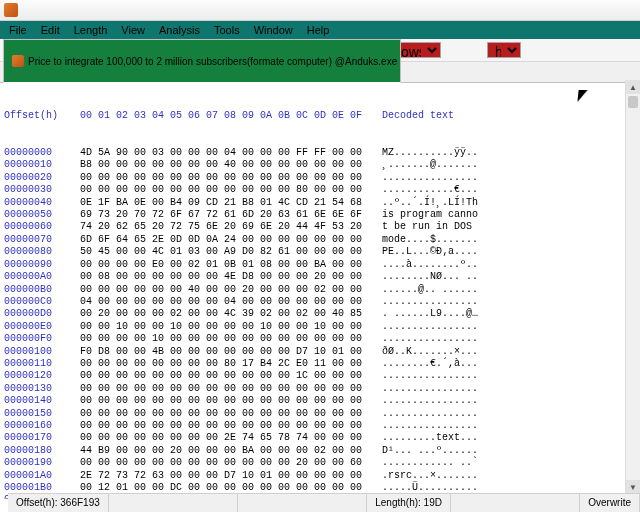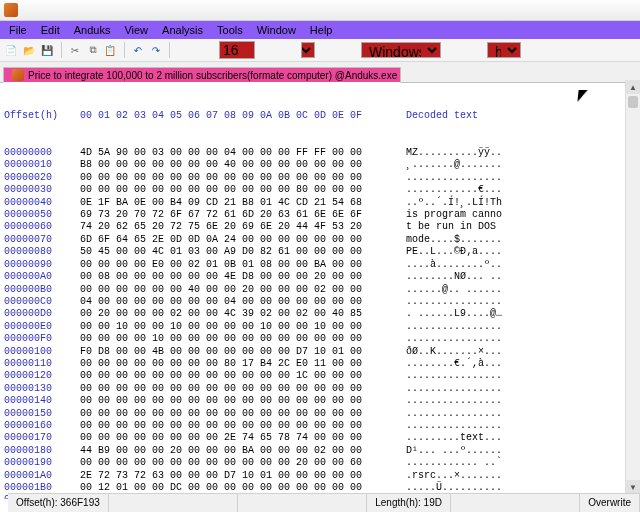--- a/index.html
+++ b/index.html
@@ -24,21 +24,21 @@
   .titlebar .app-ico {
     width: 14px; height: 14px;
     background: linear-gradient(135deg, #e08030, #c05010);
     border-radius: 2px;
     margin-right: 5px;
     flex-shrink: 0;
   }
   .menubar {
     height: 18px; line-height: 18px;
     padding: 0 2px;
-    background: #8b5cf6;
+    background: #0f766e;
     display: flex;
     font-size: 11px;
     align-items: center;
   }
   .menubar span {
     padding: 0 7px;
     cursor: default;
   }
   .toolbar {
     height: 22px;
@@ -61,24 +61,24 @@
     margin-left: 44px;
   }
   .tab-strip {
     height: 20px;
     background: #f0f0f0;
     display: flex; align-items: flex-end;
     padding: 0 3px;
     border-bottom: 1px solid #c0c0c0;
   }
   .tab {
-    background: #ec4899;
+    background: #15803d;
     border: 1px solid #c0c0c0;
     border-bottom: 1px solid #fff;
-    padding: 1px 8px;
+    padding: 15px 8px;
     font-size: 10px;
     display: flex; align-items: center;
     position: relative; top: 1px;
     max-width: 380px; overflow: hidden; white-space: nowrap;
   }
   .tab .tab-ico {
     width: 12px; height: 12px;
     background: linear-gradient(135deg,#e08030,#c05010);
     border-radius: 2px; margin-right: 4px; flex-shrink: 0;
   }
@@ -93,21 +93,21 @@
     position: relative;
     background: #fff;
   }
   .hex-header { color: #3030c0; }
   .hex-body .offset { color: #3030c0; }
   .hex-body .bytes  { color: #000; }
   .hex-body .ascii  { color: #000; }
   .hex-row { display: flex; }
   .hex-row .offset { width: 58px; }
   .hex-row .bytes  { width: 302px; letter-spacing: 0; margin-left:18px;}
-  .hex-row .ascii  { margin-left: 24px; }
+  .hex-row .ascii  { margin-left: 0; }
   .scrollbar {
     position: absolute; right: 0; top: 80px; bottom: 18px;
     width: 14px; background: #f0f0f0;
     border-left: 1px solid #ddd;
   }
   .scrollbar .arrow {
     height: 14px; background: #e2e2e2;
     display: flex; align-items: center; justify-content: center;
     font-size: 8px; color: #555;
   }
@@ -150,21 +150,21 @@
 </head>
 <body>
 
 <div class="titlebar">
   <span class="app-ico"></span>
 </div>
 
 <div class="menubar">
   <span>File</span>
   <span>Edit</span>
-  <span>Anduks</span>
+  <span>Length</span>
   <span>View</span>
   <span>Analysis</span>
   <span>Tools</span>
   <span>Window</span>
   <span>Help</span>
 </div>
 
 <div class="toolbar">
   <span class="tb-ico">📄</span>
   <span class="tb-ico">📂</span>

